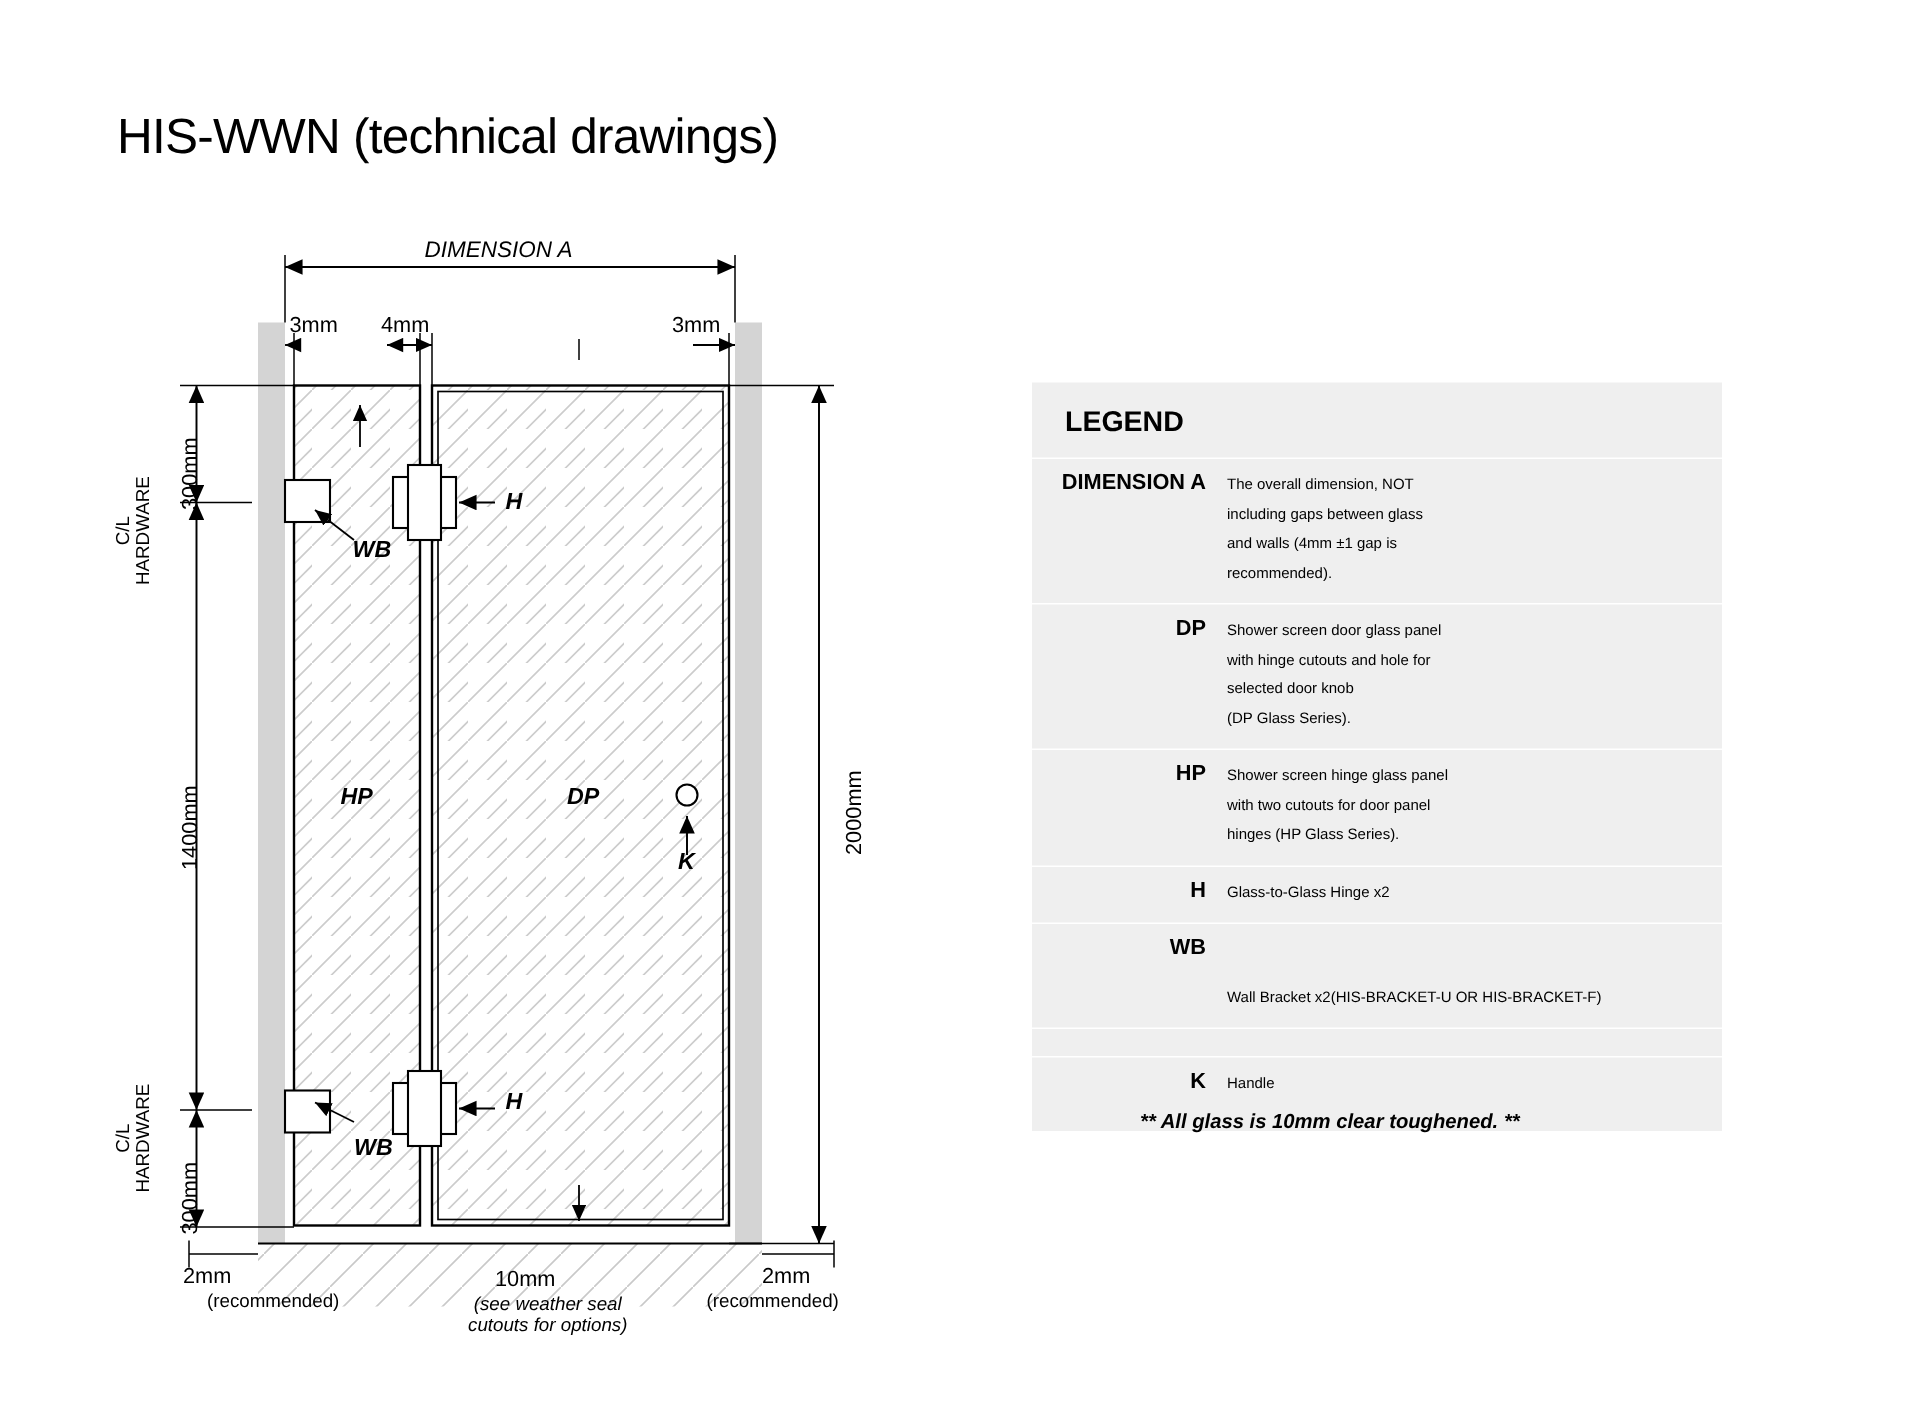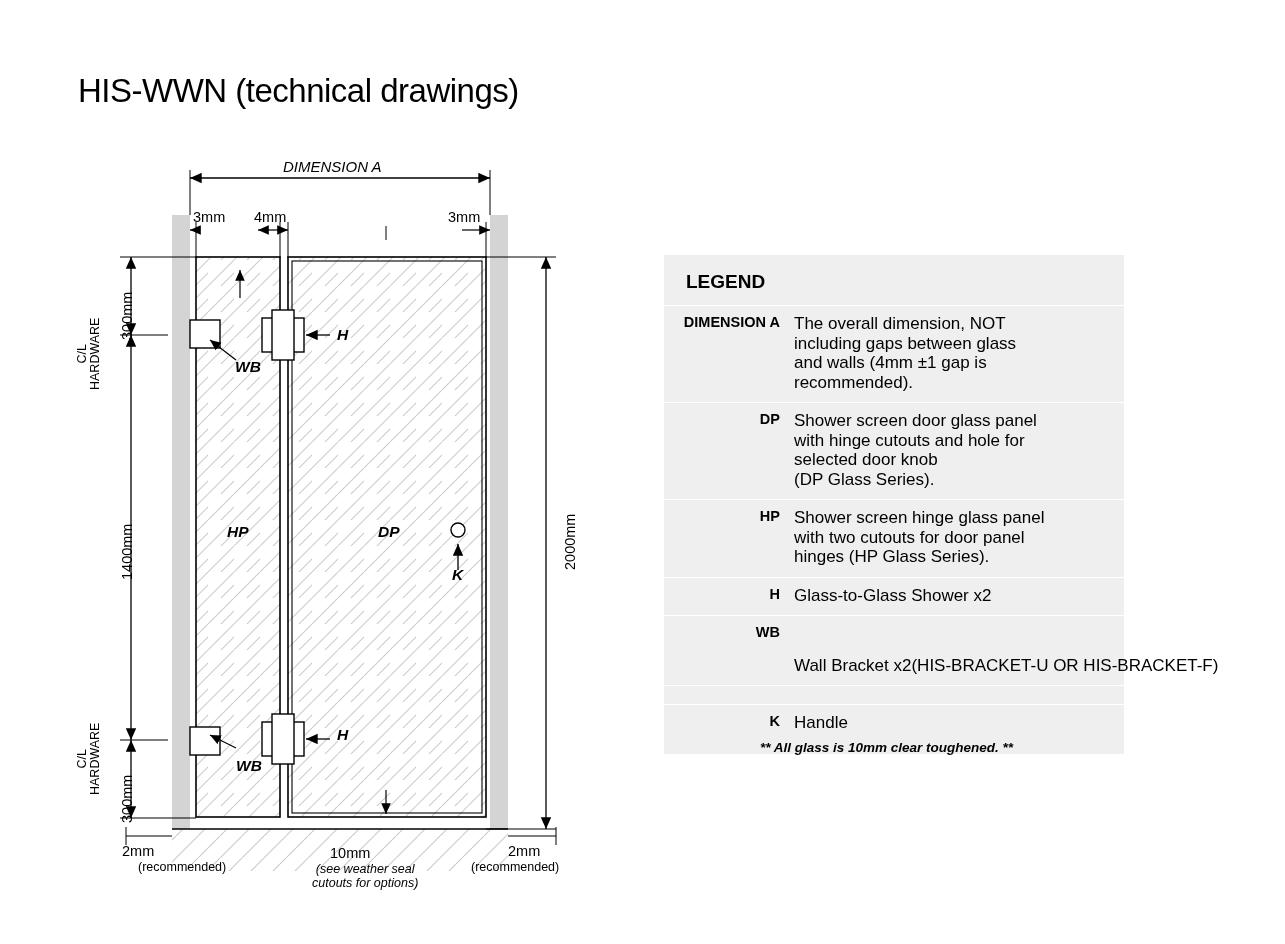--- a/index.html
+++ b/index.html
@@ -25,21 +25,21 @@
     white-space: nowrap;
   }
   #drawing-svg {
     position: absolute;
     left: 0;
     top: 0;
   }
   
   #legend-panel {
     position: absolute;
-    left: 664px;
+    left: 688px;
     top: 255px;
     width: 460px;
     background: #efefef;
   }
   #legend-title {
     font-size: 19px;
     font-weight: bold;
     padding: 16px 0 12px 22px;
   }
   .legend-row {
@@ -50,21 +50,21 @@
   .legend-key {
     width: 130px;
     text-align: right;
     padding-right: 14px;
     font-size: 14.5px;
     font-weight: bold;
     flex: 0 0 auto;
     box-sizing: border-box;
   }
   .legend-desc {
-    font-size: 17px;
+    font-size: 10px;
     line-height: 19px;
     flex: 1 1 auto;
     white-space: pre-line;
   }
   .legend-row.tall .legend-desc { line-height: 19.5px; }
   .legend-row.spacer { height: 18px; padding: 0; }
   #legend-footnote {
     position: absolute;
     left: 760px;
     top: 740px;
@@ -236,21 +236,21 @@
 
   <div class="legend-row tall">
     <div class="legend-key">HP</div>
     <div class="legend-desc">Shower screen hinge glass panel
 with two cutouts for door panel
 hinges (HP Glass Series).</div>
   </div>
 
   <div class="legend-row">
     <div class="legend-key">H</div>
-    <div class="legend-desc">Glass-to-Glass Shower x2</div>
+    <div class="legend-desc">Glass-to-Glass Hinge x2</div>
   </div>
 
   <div class="legend-row">
     <div class="legend-key">WB</div>
     <div class="legend-desc" style="white-space:nowrap;margin-top:32px;">Wall Bracket x2(HIS-BRACKET-U OR HIS-BRACKET-F)</div>
   </div>
 
   <div class="legend-row spacer">
     <div class="legend-key"></div>
     <div class="legend-desc"></div>

